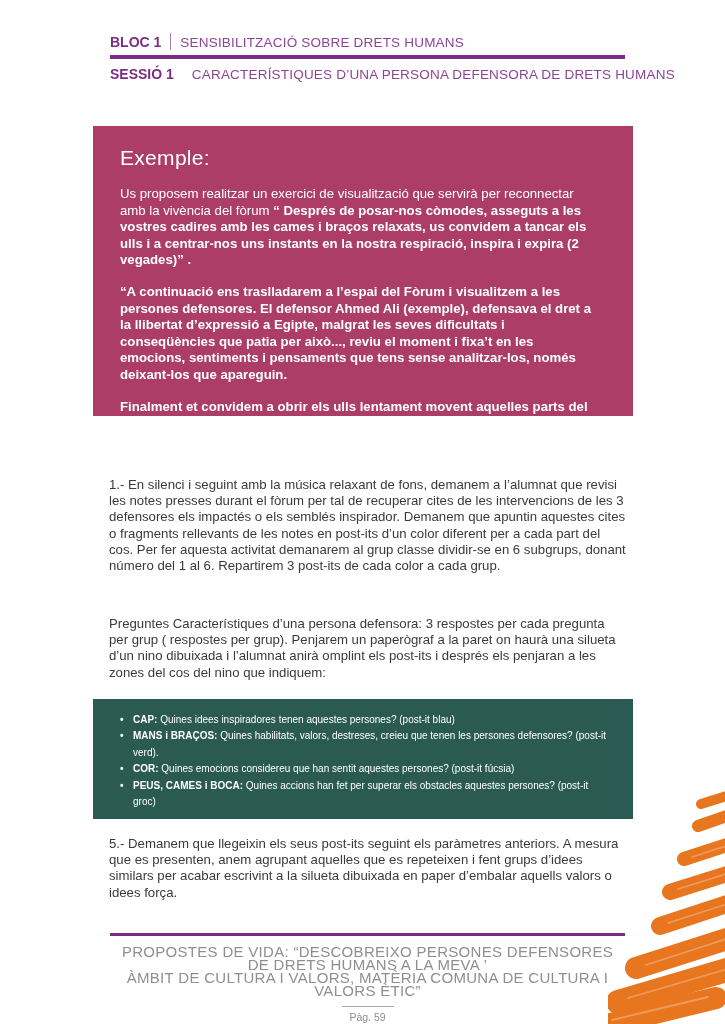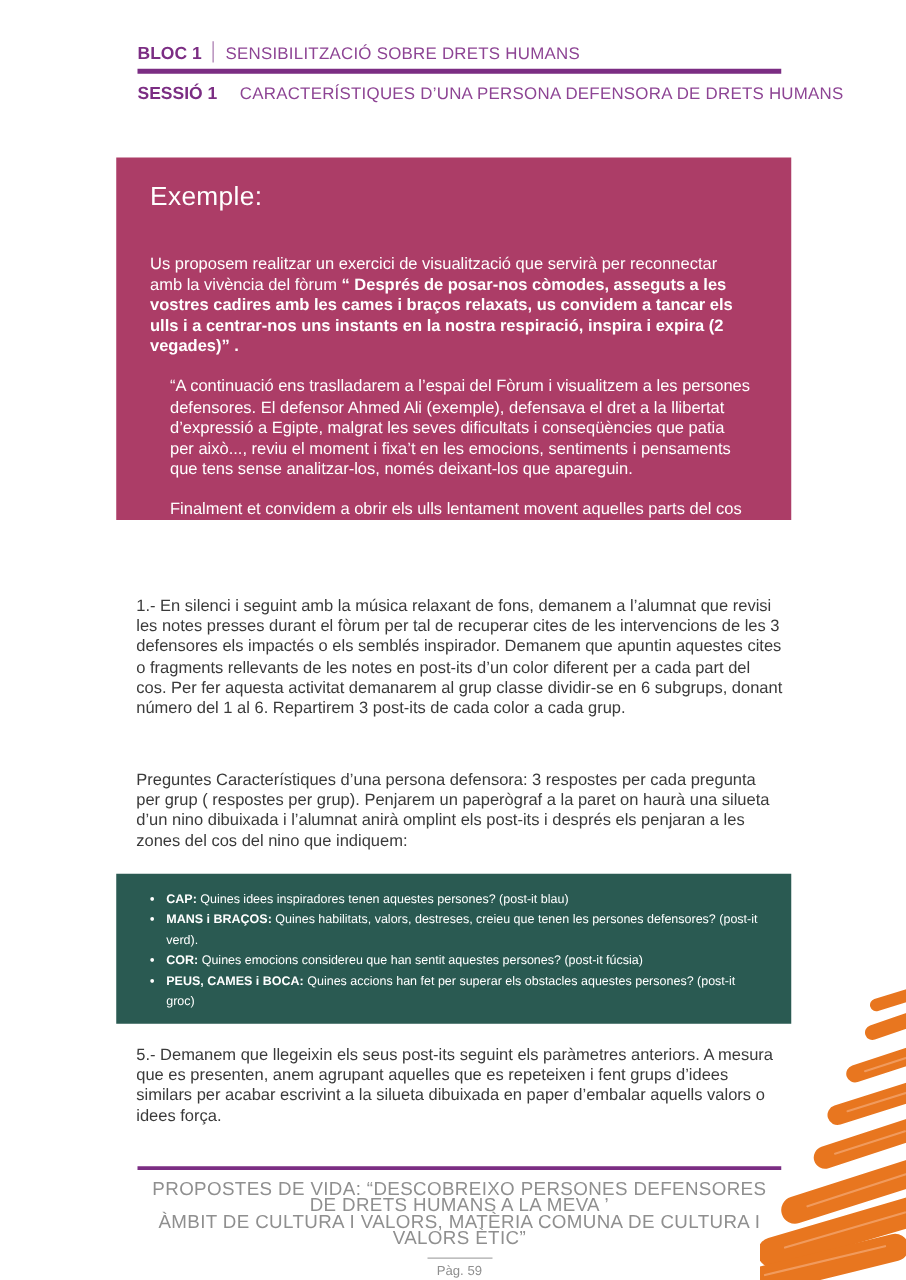--- a/index.html
+++ b/index.html
@@ -10,24 +10,24 @@
   .doc-header{position:absolute;left:110px;top:33px;width:515px;}
   .hrow{display:flex;align-items:flex-end;}
   .hlabel{font-weight:bold;font-size:14px;color:#7b2d83;white-space:nowrap;}
   .hsep{display:inline-block;width:1px;height:17px;background:#a97bb0;margin:0 9px;}
   .htitle{font-size:13.5px;color:#8d4494;letter-spacing:.2px;white-space:nowrap;}
   .hrule{height:4px;background:#7b2d83;margin:5px 0 6px 0;}
 
   
   .example-box{position:absolute;left:93px;top:126px;width:540px;height:290px;
     background:#ac3d67;color:#ffffff;box-sizing:border-box;padding:20px 32px 0 27px;}
-  .example-box h2{margin:0 0 33px 0;font-size:21px;font-weight:normal;letter-spacing:.3px;}
+  .example-box h2{margin:0 0 16px 0;font-size:21px;font-weight:normal;letter-spacing:.3px;}
   .example-box p{margin:0 0 15px 0;font-size:13.2px;line-height:16.6px;}
   .example-box p strong{font-weight:bold;}
-  .example-box p.bold{font-weight:normal;margin-left:16px;}
+  .example-box p.bold{font-weight:bold;}
 
   
   .phase-bar{position:absolute;left:109px;top:468px;background:#e2761f;color:#fdf6ee;
     font-size:13px;padding:2px 9px 3px 8px;white-space:nowrap;}
 
   
   .body-p{position:absolute;left:109px;width:517px;margin:0;font-size:13.2px;
     line-height:16.2px;color:#3a3a3a;}
   .p1{top:477px;}
   .p2{top:616px;}

